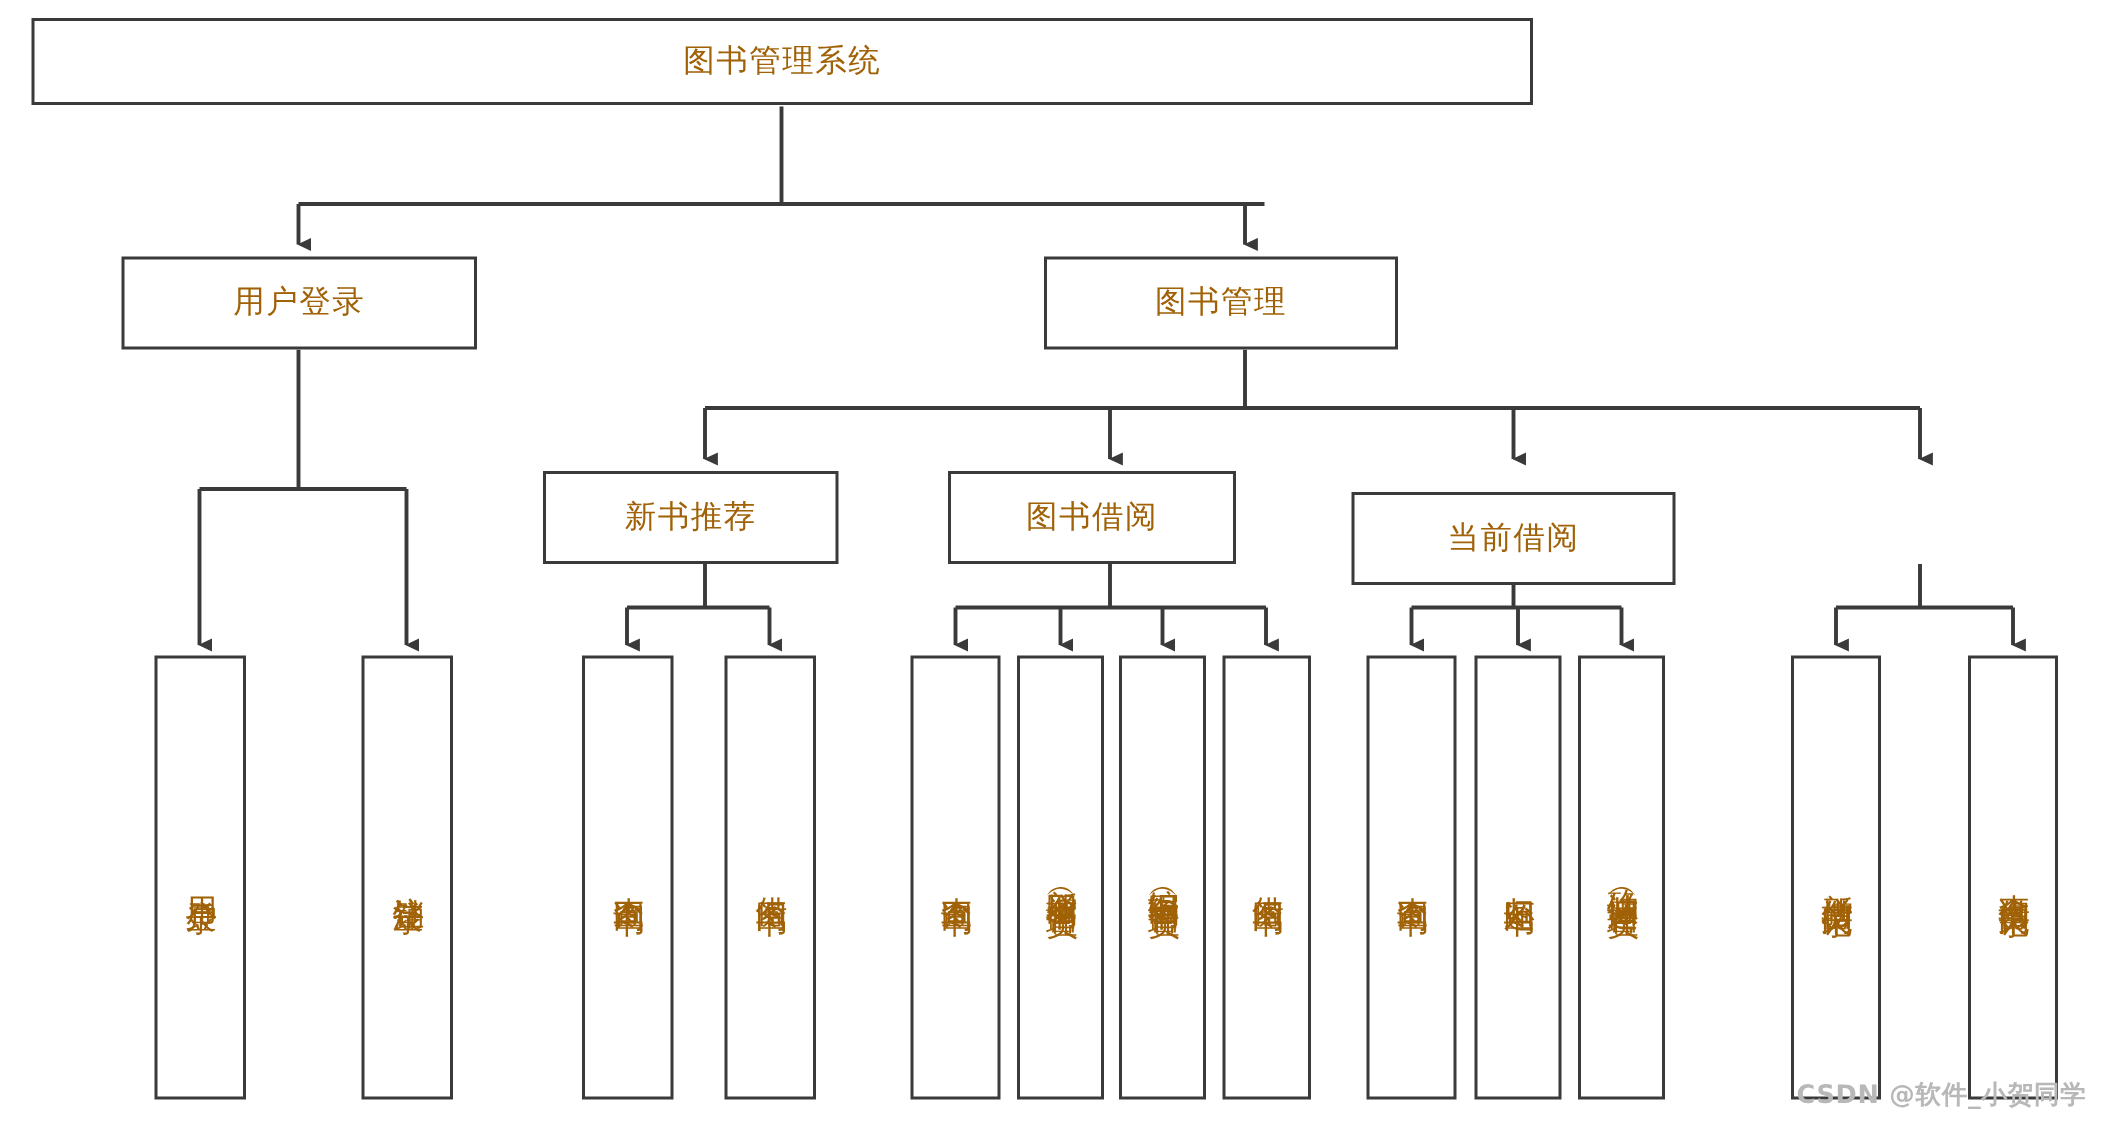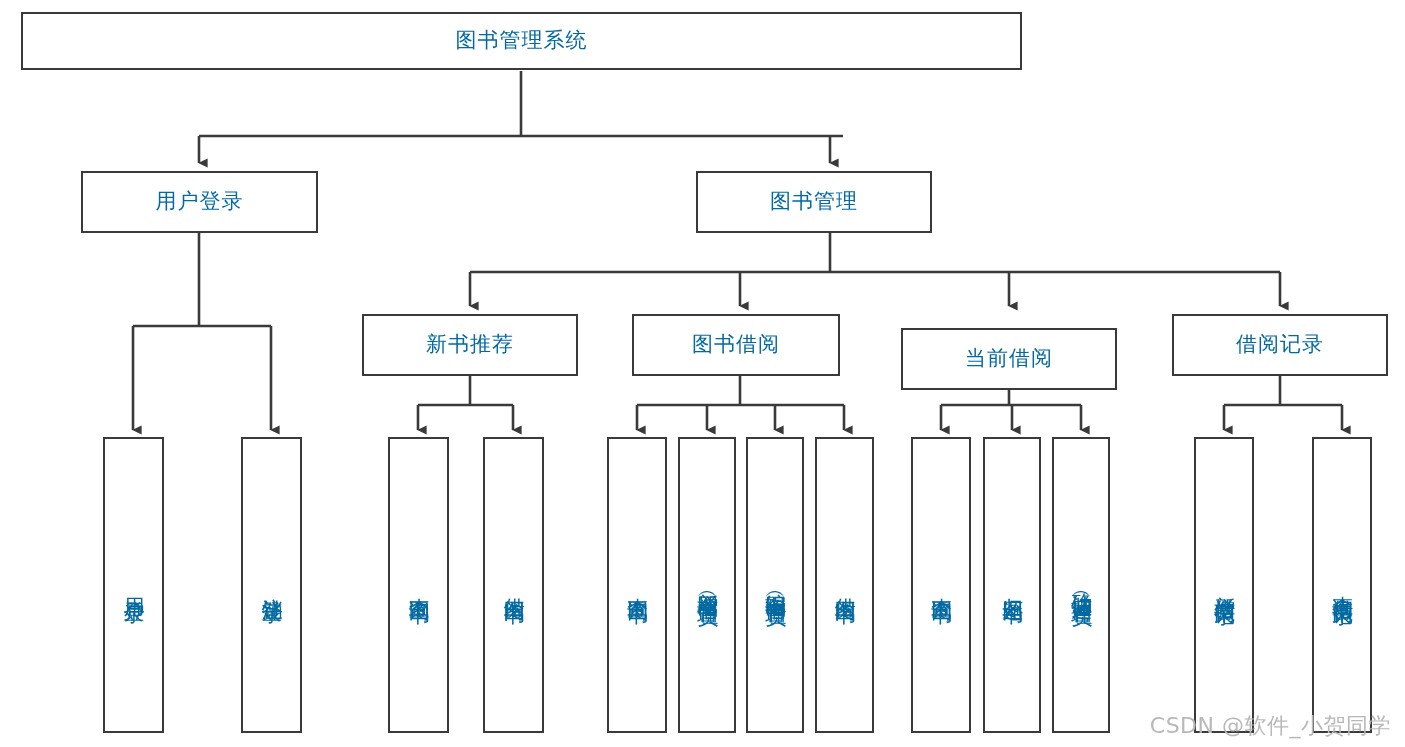--- a/index.html
+++ b/index.html
@@ -27,21 +27,21 @@
     pointer-events: none;
   }
   .node {
     position: absolute;
     box-sizing: border-box;
     border: 2.5px solid #3a3a3a;
     background: #ffffff;
     display: flex;
     align-items: center;
     justify-content: center;
-    color: #0369a1;
+    color: #a16207;
   }
   .node-h .label {
     font-size: 21px;
     line-height: 1.1;
     letter-spacing: 1px;
     white-space: nowrap;
   }
   .node-leaf {
     border-width: 2.5px;
   }
@@ -51,25 +51,26 @@
     font-size: 21px;
     line-height: 1.22;
     letter-spacing: 2px;
     white-space: nowrap;
     text-align: center;
   }
   .watermark {
     position: absolute;
     right: 14px;
     bottom: 6px;
-    font-size: 22px;
+    font-size: 17px;
     color: #b8b8b8;
     letter-spacing: 0.5px;
     white-space: nowrap;
     user-select: none;
+    font-weight: bold;
   }
 </style>
 </head>
 <body>
 
 <div id="diagram-root">
 
   <svg id="connectors" viewBox="0 0 1405 747" xmlns="http://www.w3.org/2000/svg">
     <defs>
       <marker id="arrow" markerWidth="10" markerHeight="10" refX="4.6" refY="8.6" orient="auto" markerUnits="userSpaceOnUse">
@@ -124,31 +125,28 @@
     <span class="label">图书管理系统</span>
   </div>
 
   <div class="node node-h" style="left:81px; top:171px; width:237px; height:62px;">
     <span class="label">用户登录</span>
   </div>
   <div class="node node-h" style="left:696px; top:171px; width:236px; height:62px;">
     <span class="label">图书管理</span>
   </div>
 
-  <div class="node node-h" style="left:362px; top:314px; width:216px; height:62px;">
+  <div class="node node-h" style="left:362px; top:314px; width:197px; height:62px;">
     <span class="label">新书推荐</span>
   </div>
-  <div class="node node-h" style="left:632px; top:314px; width:208px; height:62px;">
+  <div class="node node-h" style="left:632px; top:314px; width:192px; height:62px;">
     <span class="label">图书借阅</span>
   </div>
   <div class="node node-h" style="left:901px; top:328px; width:216px; height:62px;">
     <span class="label">当前借阅</span>
-  </div>
-  <div class="node node-h" style="left:1172px; top:314px; width:216px; height:62px;">
-    <span class="label">借阅记录</span>
   </div>
 
   <div class="node node-leaf" style="left:103px; top:437px; width:61px; height:296px;">
     <span class="label">用户登录</span>
   </div>
   <div class="node node-leaf" style="left:241px; top:437px; width:61px; height:296px;">
     <span class="label">注销登录</span>
   </div>
 
   <div class="node node-leaf" style="left:388px; top:437px; width:61px; height:296px;">

